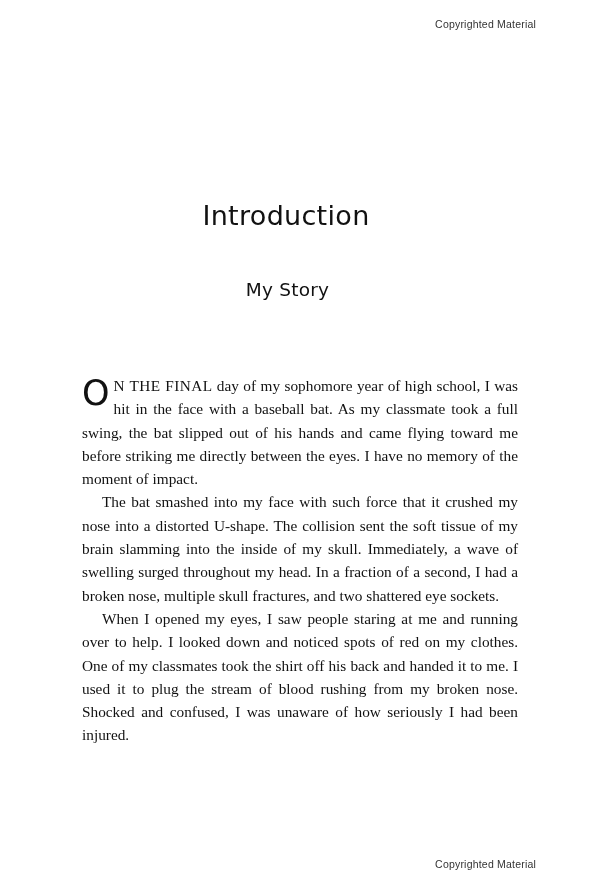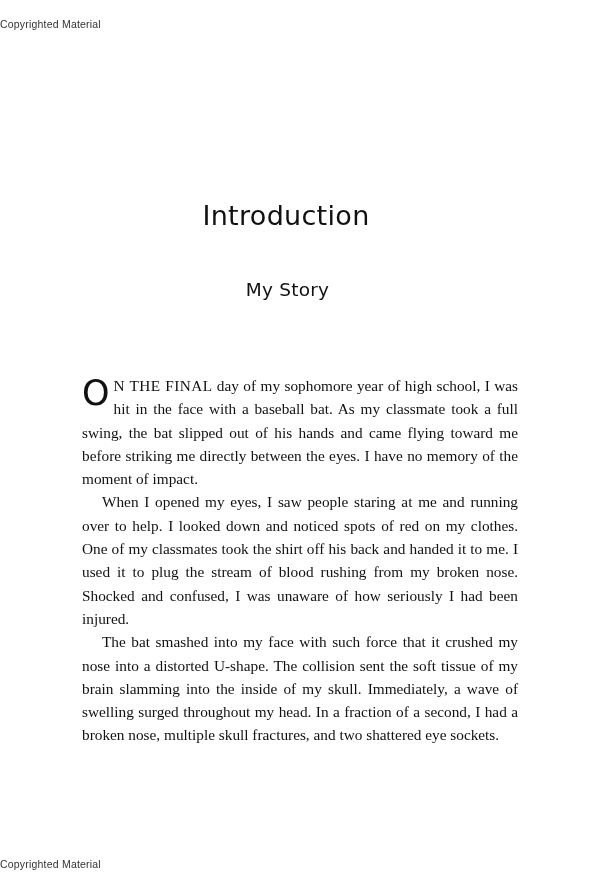--- a/index.html
+++ b/index.html
@@ -17,22 +17,22 @@
   }
   .page {
     position: absolute;
     inset: 0;
     width: 600px;
     height: 892px;
   }
   .watermark {
     position: absolute;
     left: 0;
-    width: 600px;
-    text-align: left;
+    width: 536px;
+    text-align: right;
     font-family: "Liberation Sans", sans-serif;
     font-size: 10.5px;
     letter-spacing: 0.2px;
     color: #333333;
   }
   .watermark-top { top: 18px; }
   .watermark-bottom { top: 858px; }
 
   .chapter-title {
     position: absolute;
@@ -103,19 +103,19 @@
   <div class="watermark watermark-top">Copyrighted Material</div>
 
   <div class="chapter-title">Introduction</div>
 
   <div class="chapter-subtitle">My Story</div>
 
   <div class="body-text">
     <p class="first">
       <span class="dropcap">O</span><span class="smallcaps">N THE FINAL</span><span> day of my sophomore year of high school, I was hit in the face with a baseball bat. As my classmate took a full swing, the bat slipped out of his hands and came flying toward me before striking me directly between the eyes. I have no memory of the moment of impact.</span>
     </p>
+    <p>The bat smashed into my face with such force that it crushed my nose into a distorted U-shape. The collision sent the soft tissue of my brain slamming into the inside of my skull. Immediately, a wave of swelling surged throughout my head. In a fraction of a second, I had a broken nose, multiple skull fractures, and two shattered eye sockets.</p>
     <p>When I opened my eyes, I saw people staring at me and running over to help. I looked down and noticed spots of red on my clothes. One of my classmates took the shirt off his back and handed it to me. I used it to plug the stream of blood rushing from my broken nose. Shocked and confused, I was unaware of how seriously I had been injured.</p>
-    <p>The bat smashed into my face with such force that it crushed my nose into a distorted U-shape. The collision sent the soft tissue of my brain slamming into the inside of my skull. Immediately, a wave of swelling surged throughout my head. In a fraction of a second, I had a broken nose, multiple skull fractures, and two shattered eye sockets.</p>
   </div>
 
   <div class="watermark watermark-bottom">Copyrighted Material</div>
 
 </div>
 
 </body></html>

